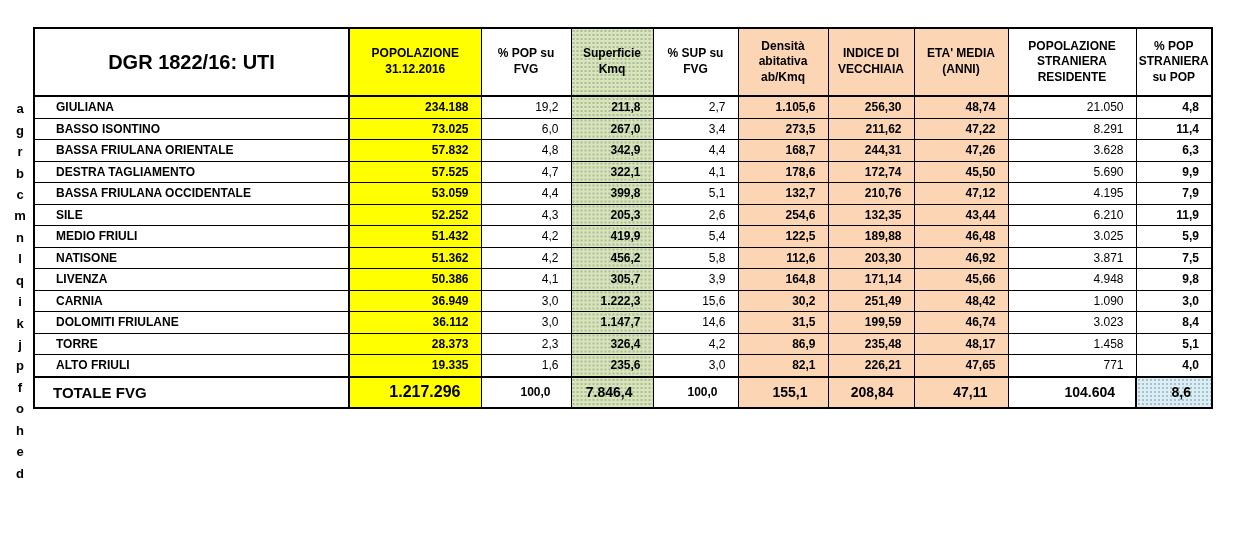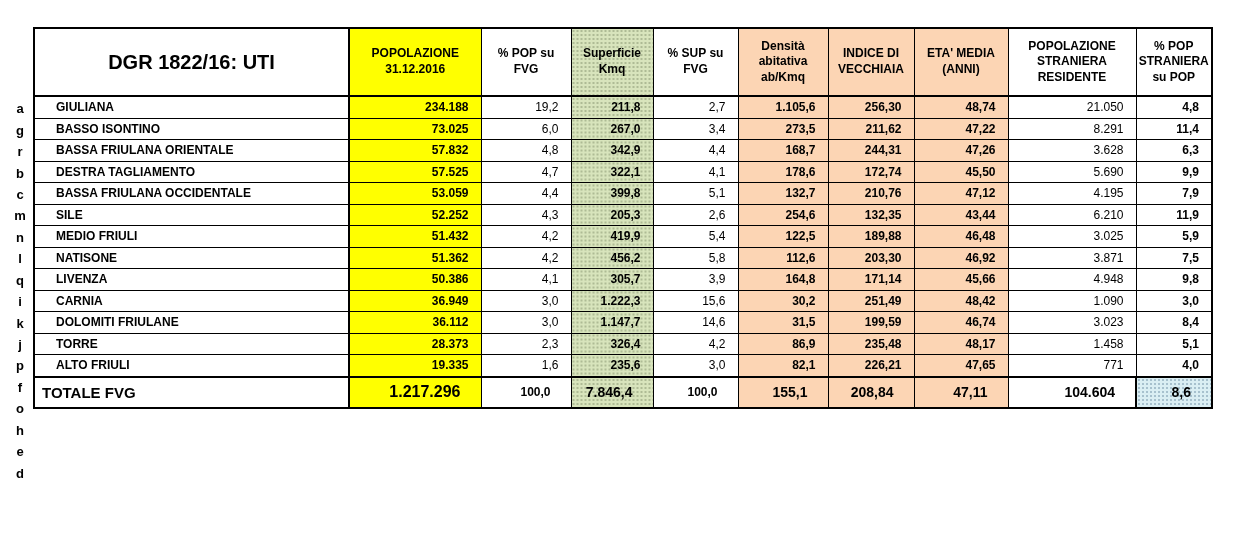--- a/index.html
+++ b/index.html
@@ -47,21 +47,21 @@
   
   .c0, .c2, .c4, .c5, .c6, .c8 { font-weight:700; }
   .c1, .c3, .c7 { font-weight:400; }
   .bl2 { border-left-width:2px; }
 
   
   tfoot td {
     border-top:2px solid #000; border-bottom:2px solid #000;
     height:27px; white-space:nowrap; vertical-align:middle;
   }
-  tfoot td.t-name { font-weight:700; font-size:15px; padding-left:7px; border-left:2px solid #000;margin-left:32px; }
+  tfoot td.t-name { font-weight:700; font-size:15px; padding-left:18px; border-left:2px solid #000;margin-left:32px; }
   tfoot td.num { text-align:right; padding-right:20px; }
   tfoot .t0 { font-weight:700; font-size:16px; }
   tfoot .t1, tfoot .t3 { font-weight:700; font-size:12px; }
   tfoot .t2, tfoot .t4, tfoot .t5, tfoot .t6, tfoot .t7, tfoot .t8 { font-weight:700; font-size:14px; }
 </style>
 </head>
 <body>
 
 <div class="wrap">
 

